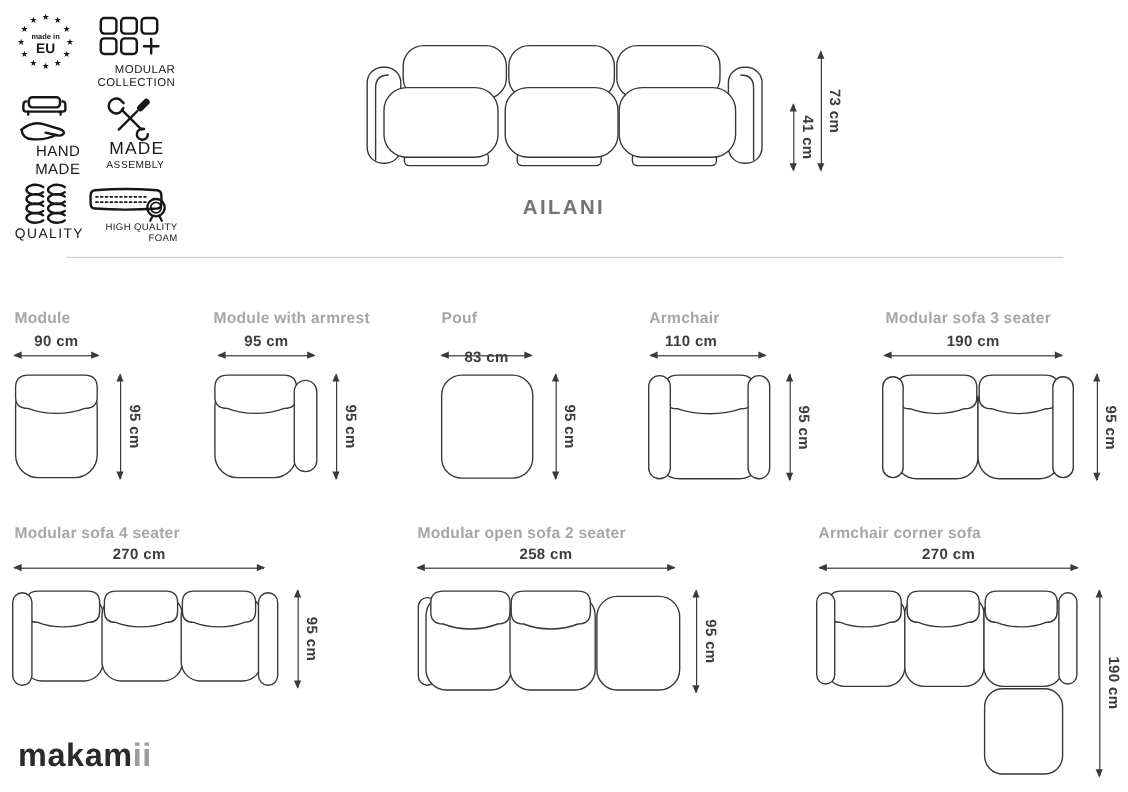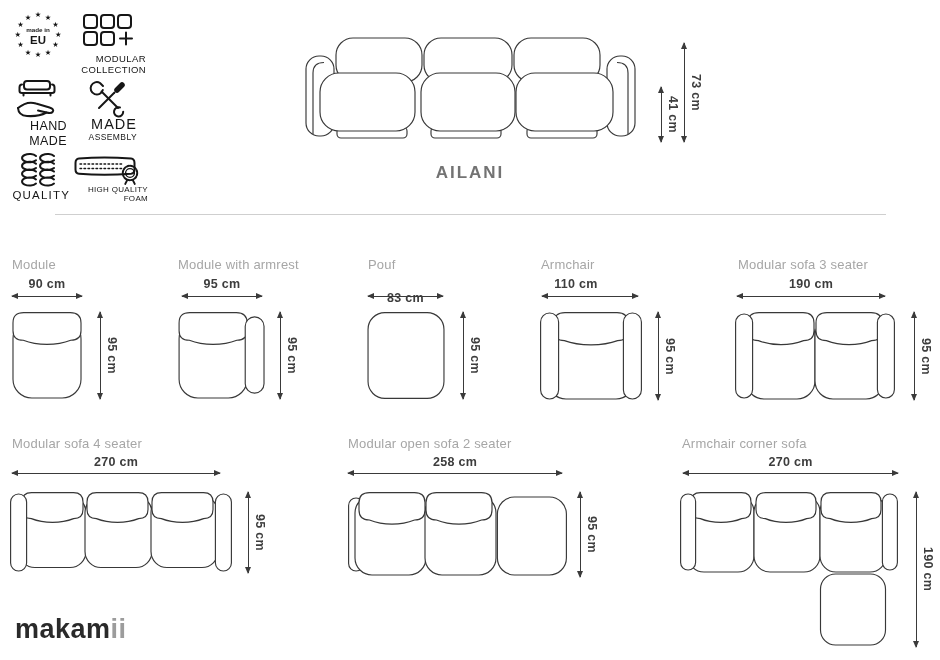--- a/index.html
+++ b/index.html
@@ -8,21 +8,21 @@
     font-family:"Liberation Sans","DejaVu Sans",sans-serif;color:#1d1d1d;
   }
   .abs{position:absolute}
   svg{display:block;overflow:visible}
   .draw{fill:#fff;stroke:#383838;stroke-width:1.15}
   .badge-ink{stroke:#161616;fill:none;stroke-width:2;stroke-linecap:round;stroke-linejoin:round}
   .badge-label{
     position:absolute;text-align:right;font-weight:normal;color:#161616;
     white-space:pre-line;letter-spacing:.4px;line-height:1.18;
   }
-  .d-title{position:absolute;font-size:13px;font-weight:normal;color:#a6a6a6;letter-spacing:.2px;white-space:nowrap}
+  .d-title{position:absolute;font-size:13px;font-weight:bold;color:#a6a6a6;letter-spacing:.2px;white-space:nowrap}
   .dim-text{font-size:12.5px;font-weight:bold;color:#3d3d3d;letter-spacing:.3px}
   .wlabel{position:absolute;text-align:center}
   .vlabel{position:absolute;width:16px;writing-mode:vertical-rl;display:flex;align-items:center;justify-content:center;white-space:nowrap}
   .arr-h{position:absolute;height:1px;background:#3a3a3a}
   .arr-h::before{content:"";position:absolute;left:-1px;top:-3px;width:0;height:0;
     border-right:7px solid #3a3a3a;border-top:3px solid transparent;border-bottom:3px solid transparent}
   .arr-h::after{content:"";position:absolute;right:-1px;top:-3px;width:0;height:0;
     border-left:7px solid #3a3a3a;border-top:3px solid transparent;border-bottom:3px solid transparent}
   .arr-v{position:absolute;width:1px;background:#3a3a3a}
   .arr-v::before{content:"";position:absolute;top:-1px;left:-3px;width:0;height:0;

